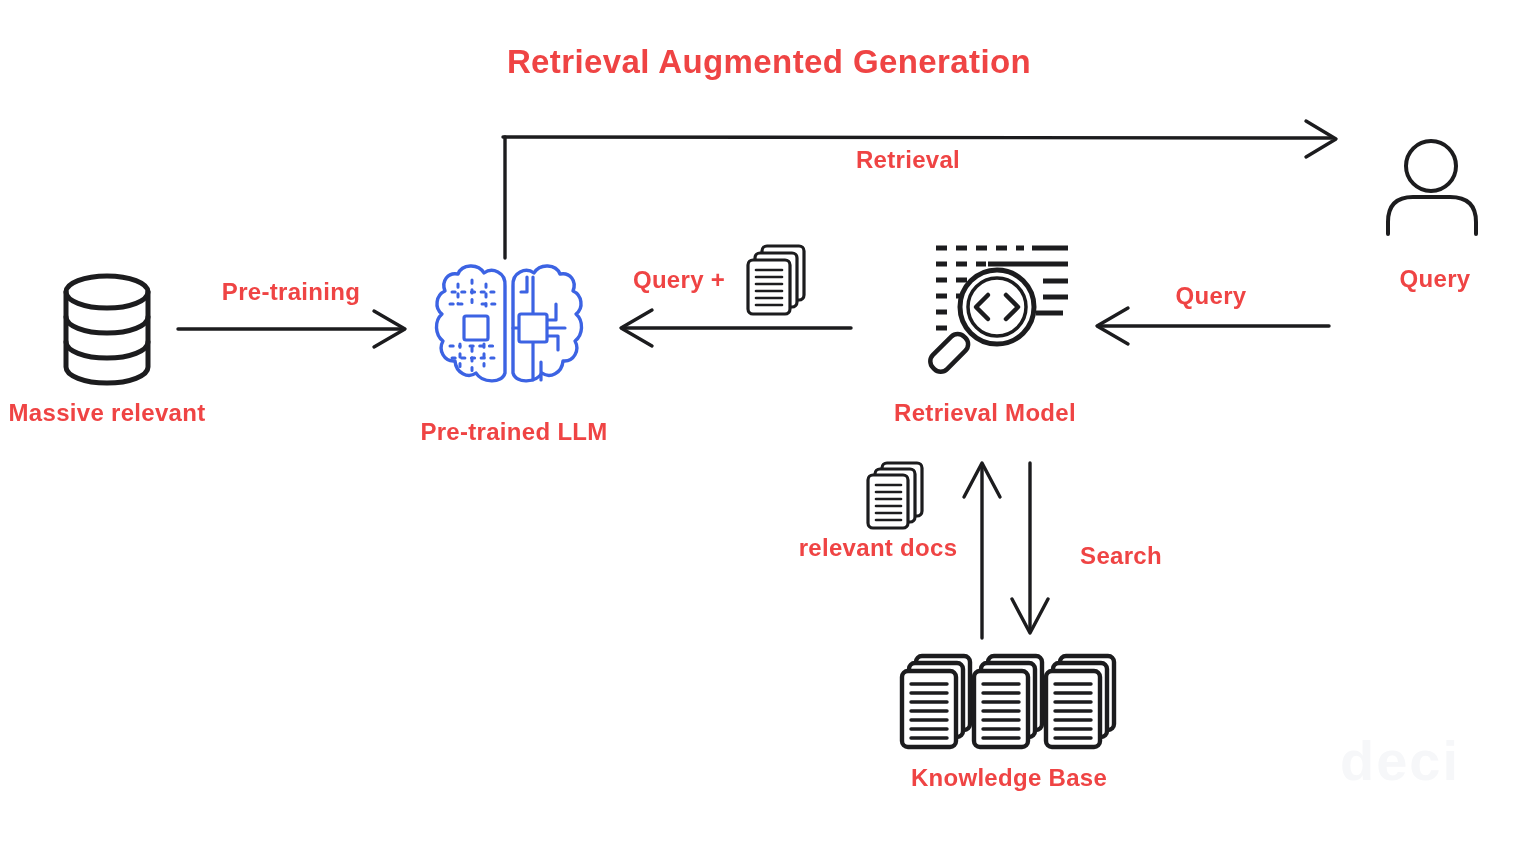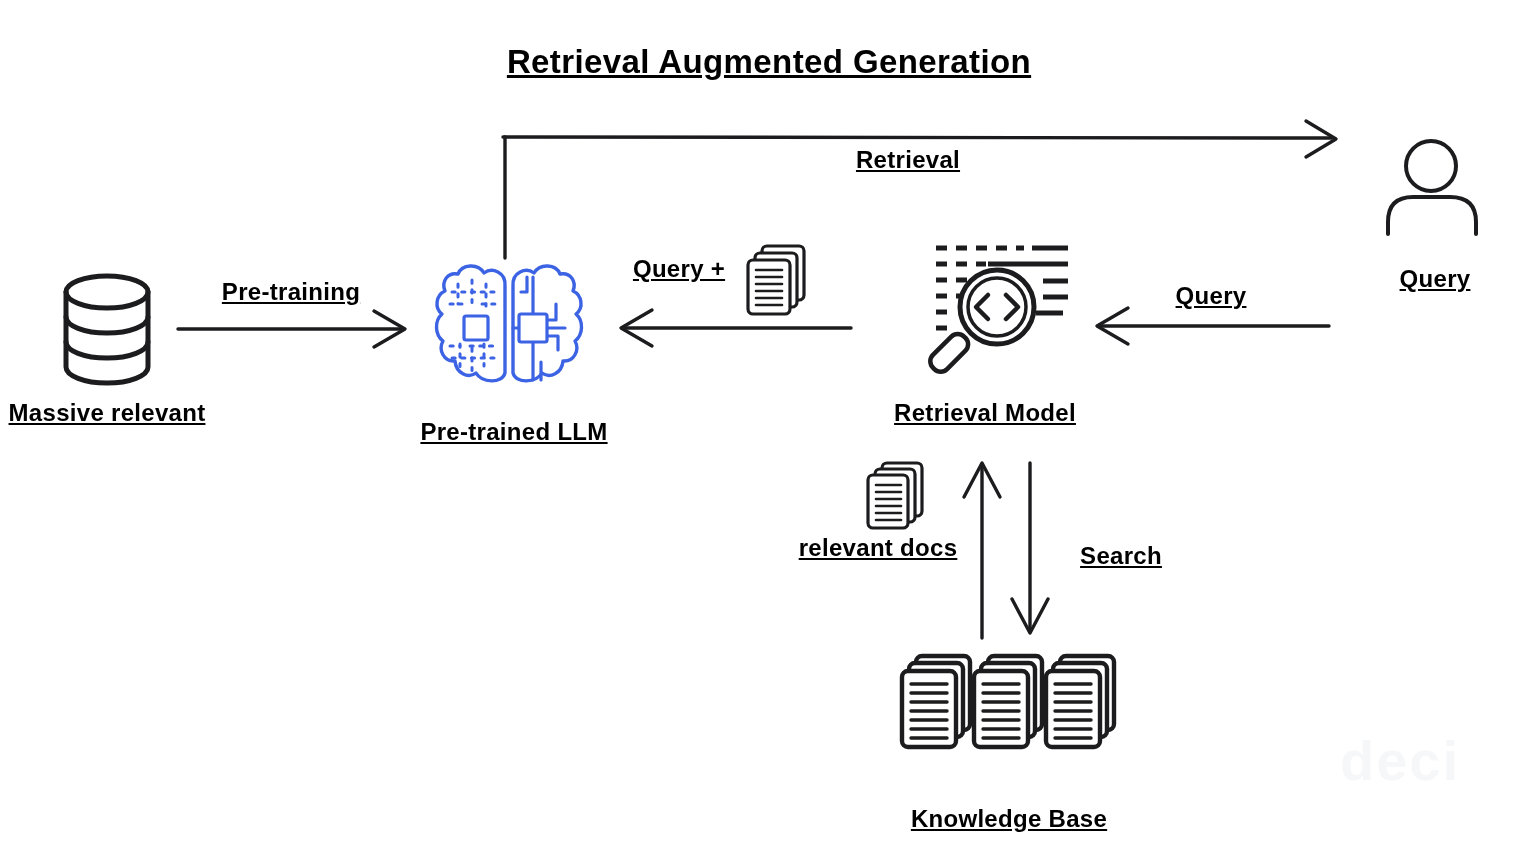--- a/index.html
+++ b/index.html
@@ -19,24 +19,23 @@
   }
   svg.canvas {
     position: absolute;
     inset: 0;
   }
   .lbl {
     position: absolute;
     transform: translate(-50%, -50%);
     font-weight: 700;
     font-size: 24px;
-    color: #000000;
+    color: #ef4444;
     letter-spacing: 0.3px;
     white-space: nowrap;
-    text-decoration: underline;
   }
   .title {
     font-size: 33px;
     letter-spacing: 0.4px;
   }
   .watermark {
     position: absolute;
     transform: translate(-50%, -50%);
     font-weight: 700;
     font-size: 56px;
@@ -251,29 +250,29 @@
   <div class="lbl title" style="left:769px; top:62px">Retrieval Augmented Generation</div>
 
   <div class="lbl" style="left:107px; top:413px">Massive relevant</div>
 
   <div class="lbl" style="left:291px; top:292px">Pre-training</div>
 
   <div class="lbl" style="left:514px; top:432px">Pre-trained LLM</div>
 
   <div class="lbl" style="left:908px; top:160px">Retrieval</div>
 
-  <div class="lbl" style="left:679px; top:269px">Query +</div>
+  <div class="lbl" style="left:679px; top:280px">Query +</div>
 
   <div class="lbl" style="left:985px; top:413px">Retrieval Model</div>
 
   <div class="lbl" style="left:1211px; top:296px">Query</div>
 
   <div class="lbl" style="left:1435px; top:279px">Query</div>
 
   <div class="lbl" style="left:1121px; top:556px">Search</div>
 
   <div class="lbl" style="left:878px; top:548px">relevant docs</div>
 
-  <div class="lbl" style="left:1009px; top:819px">Knowledge Base</div>
+  <div class="lbl" style="left:1009px; top:778px">Knowledge Base</div>
 
   <div class="watermark" style="left:1400px; top:760px">deci</div>
 
 </div>
 
 </body></html>

